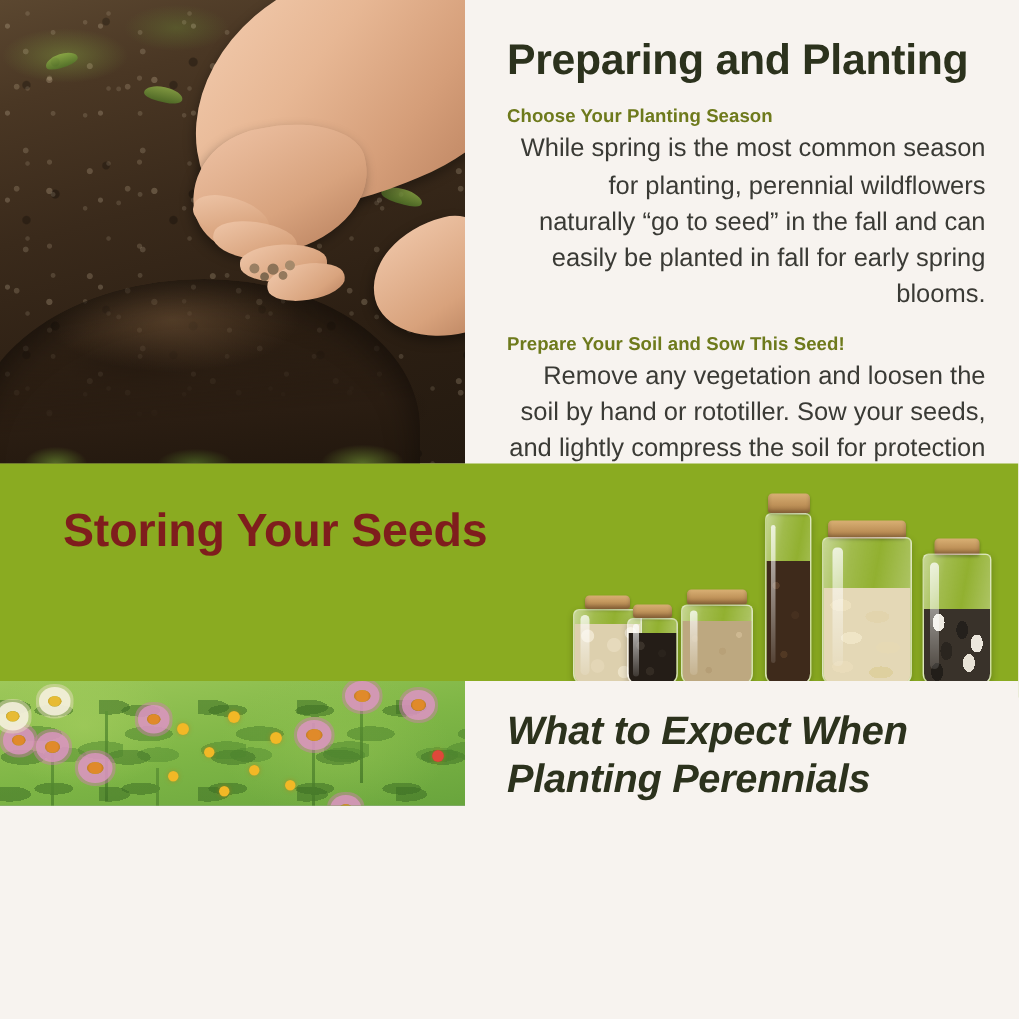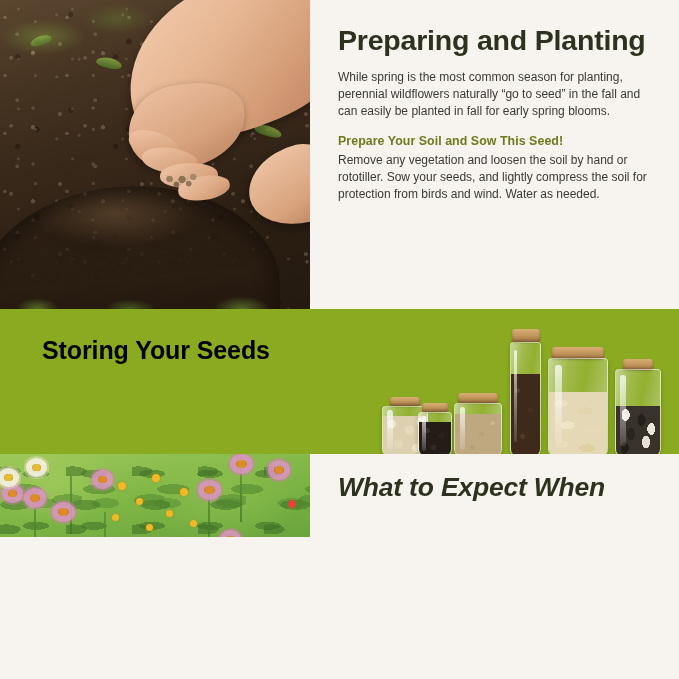--- a/index.html
+++ b/index.html
@@ -76,32 +76,33 @@
   .sub{
     margin:0 0 2px 0;
     font-size:12.4px;
     line-height:1.3;
     font-weight:700;
     color:#6e7a1c;
     letter-spacing:0.05px;
   }
   .body{
     margin:0 0 13px 0;
-    font-size:12px;
+    font-size:17px;
     line-height:1.42;
     color:#3a3a35;
+    text-align:right;
   }
   .body:last-child{margin-bottom:0;}
 
   h2.green-title{
     margin:0 0 11px 0;
-    font-size:25px;
+    font-size:31px;
     line-height:1.1;
     font-weight:700;
-    color:#000000;
+    color:#7f1d1d;
     letter-spacing:-0.1px;
   }
   .green-body{
     margin:0;
     font-size:12.4px;
     line-height:1.46;
     color:#ffffff;
   }
 
   h1.title3{
@@ -339,20 +340,21 @@
       <div class="seeds-in-hand"></div>
       <div class="hand hand2"></div>
       <div class="grass-bottom"></div>
     </div>
 
     <div class="sec1-text">
       <h1 class="title">
         <span>Preparing and Planting</span><br>
       </h1>
 
+      <p class="sub">Choose Your Planting Season</p>
       <p class="body">While spring is the most common season for planting, perennial wildflowers naturally “go to seed” in the fall and can easily be planted in fall for early spring blooms.</p>
 
 
       <p class="sub">Prepare Your Soil and Sow This Seed!</p>
       <p class="body">Remove any vegetation and loosen the soil by hand or rototiller. Sow your seeds, and lightly compress the soil for protection from birds and wind. Water as needed.</p>
     </div>
   </div>
 
   <div class="sec2">
 
@@ -454,17 +456,18 @@
       <div class="bloom yellow" style="left:146px;top:70px;width:7px;height:7px;"></div>
       <div class="bloom yellow" style="left:112px;top:60px;width:7px;height:7px;"></div>
       <div class="bloom yellow" style="left:190px;top:66px;width:7px;height:7px;"></div>
       <div class="bloom yellow" style="left:168px;top:184px;width:8px;height:8px;"></div>
       <div class="bloom yellow" style="left:288px;top:46px;width:8px;height:8px;background:radial-gradient(circle,#e0483a 0 60%,#b8301f 100%);"></div>
     </div>
 
     <div class="sec3-text">
       <h1 class="title3">
         <span>What to Expect When</span><br>
+        <span>Planting Perennials</span>
       </h1>
     </div>
   </div>
 
 </div>
 
 </body></html>

